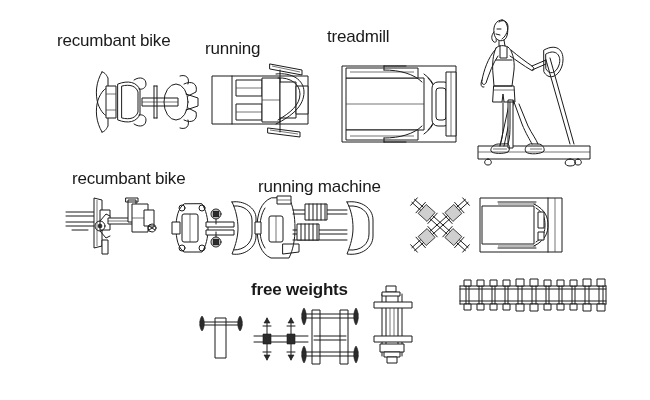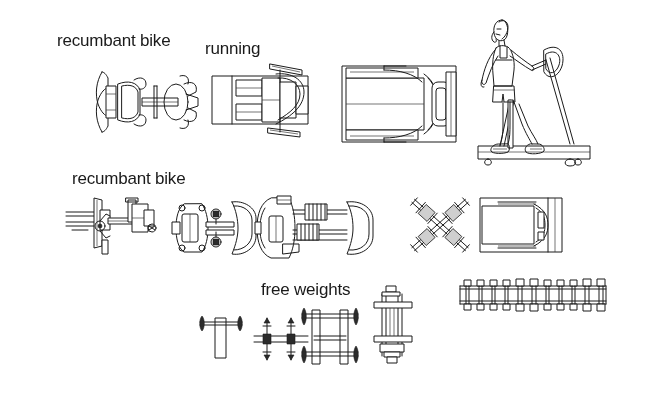--- a/index.html
+++ b/index.html
@@ -72,25 +72,27 @@
 </style>
 </head>
 <body>
 
 <div id="canvas">
 
   <div class="label" style="left:57px; top:32px; font-size:17px;">recumbant bike</div>
 
   <div class="label" style="left:205px; top:40px; font-size:17px;">running</div>
 
+  <div class="label" style="left:327px; top:28px; font-size:17px;">treadmill</div>
 
   <div class="label" style="left:72px; top:170px; font-size:17px;">recumbant bike</div>
 
-
-  <div class="label" style="left:261px; top:281px; font-size:17px;">free weights</div>
+  <div class="label" style="left:258px; top:178px; font-size:17px;">running machine</div>
+
+  <div class="label" style="left:251px; top:281px; font-size:17px;font-weight:bold;">free weights</div>
 
   <div class="drawing" style="left:92px; top:68px; width:108px; height:68px;">
     <svg viewBox="0 0 108 68" width="108" height="68">
       <g>
 
         <path class="ln" d="M10 4 C4 14 3 26 6 36 C9 44 13 48 16 48 L16 10 C14 6 12 4 10 4 Z"></path>
         <path class="ln" d="M10 64 C4 54 3 42 6 32 C9 24 13 20 16 20 L16 58 C14 62 12 64 10 64 Z"></path>
 
         <rect class="lnw" x="14" y="18" width="10" height="32"></rect>
         <line class="thin" x1="14" y1="26" x2="24" y2="26"></line>

